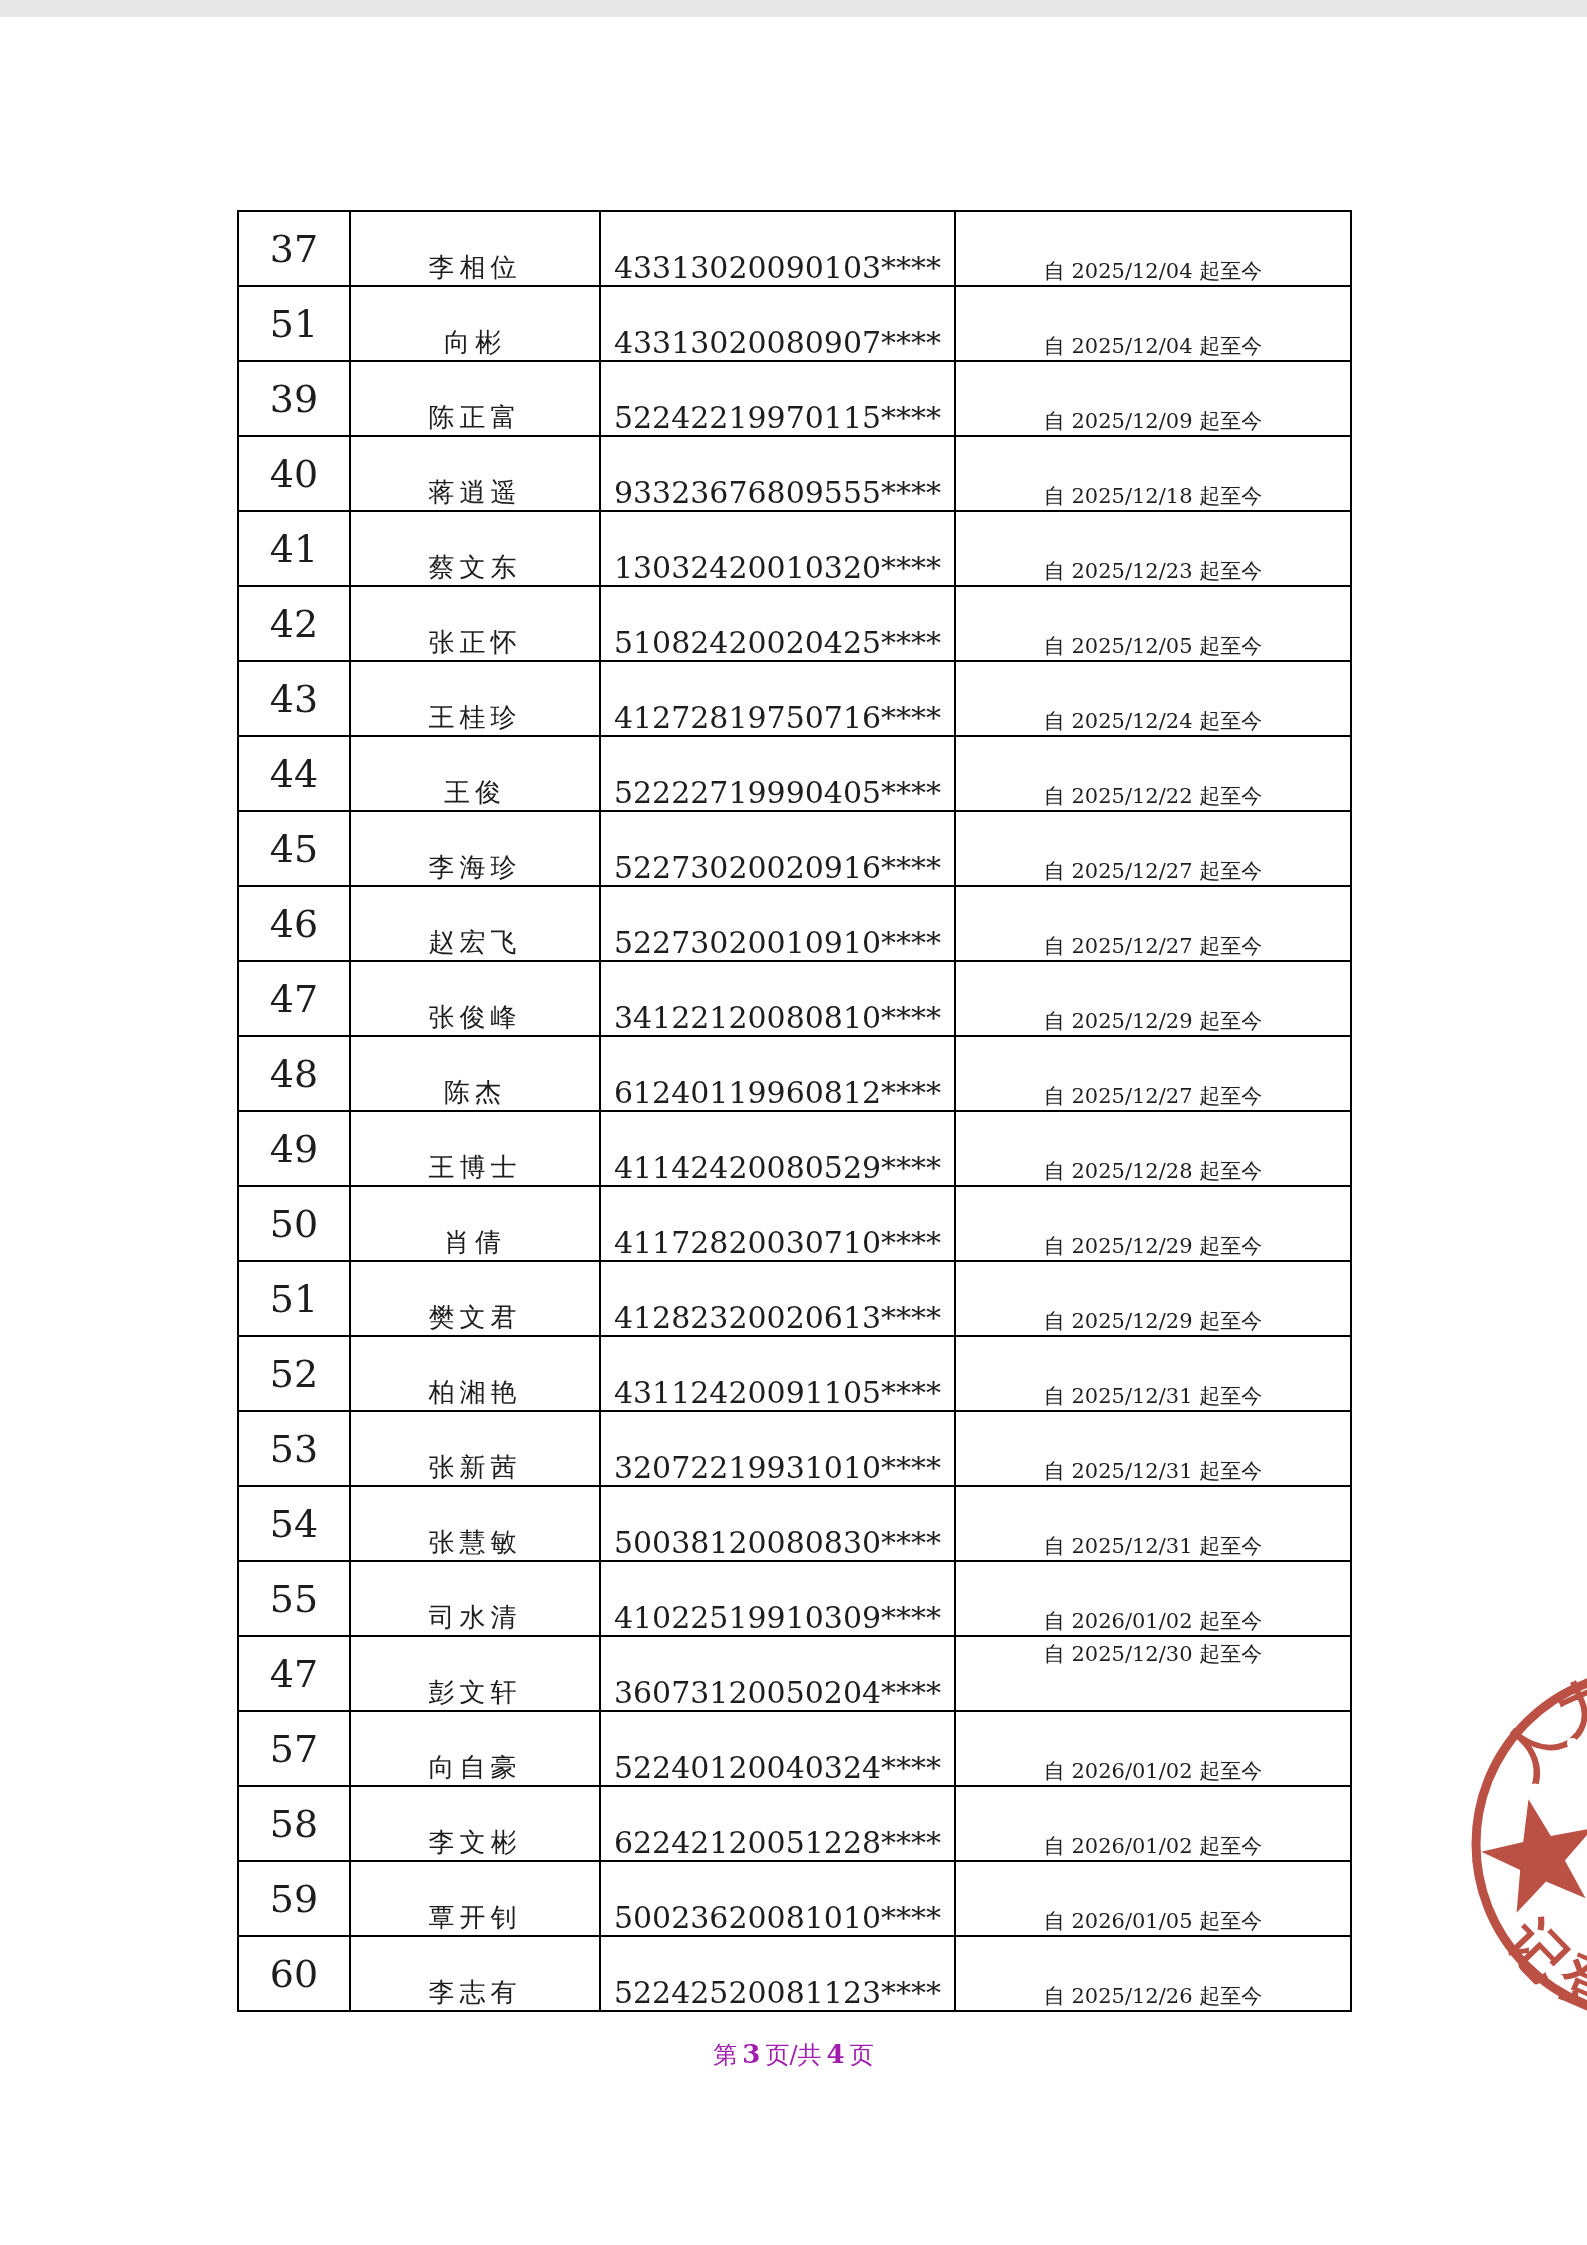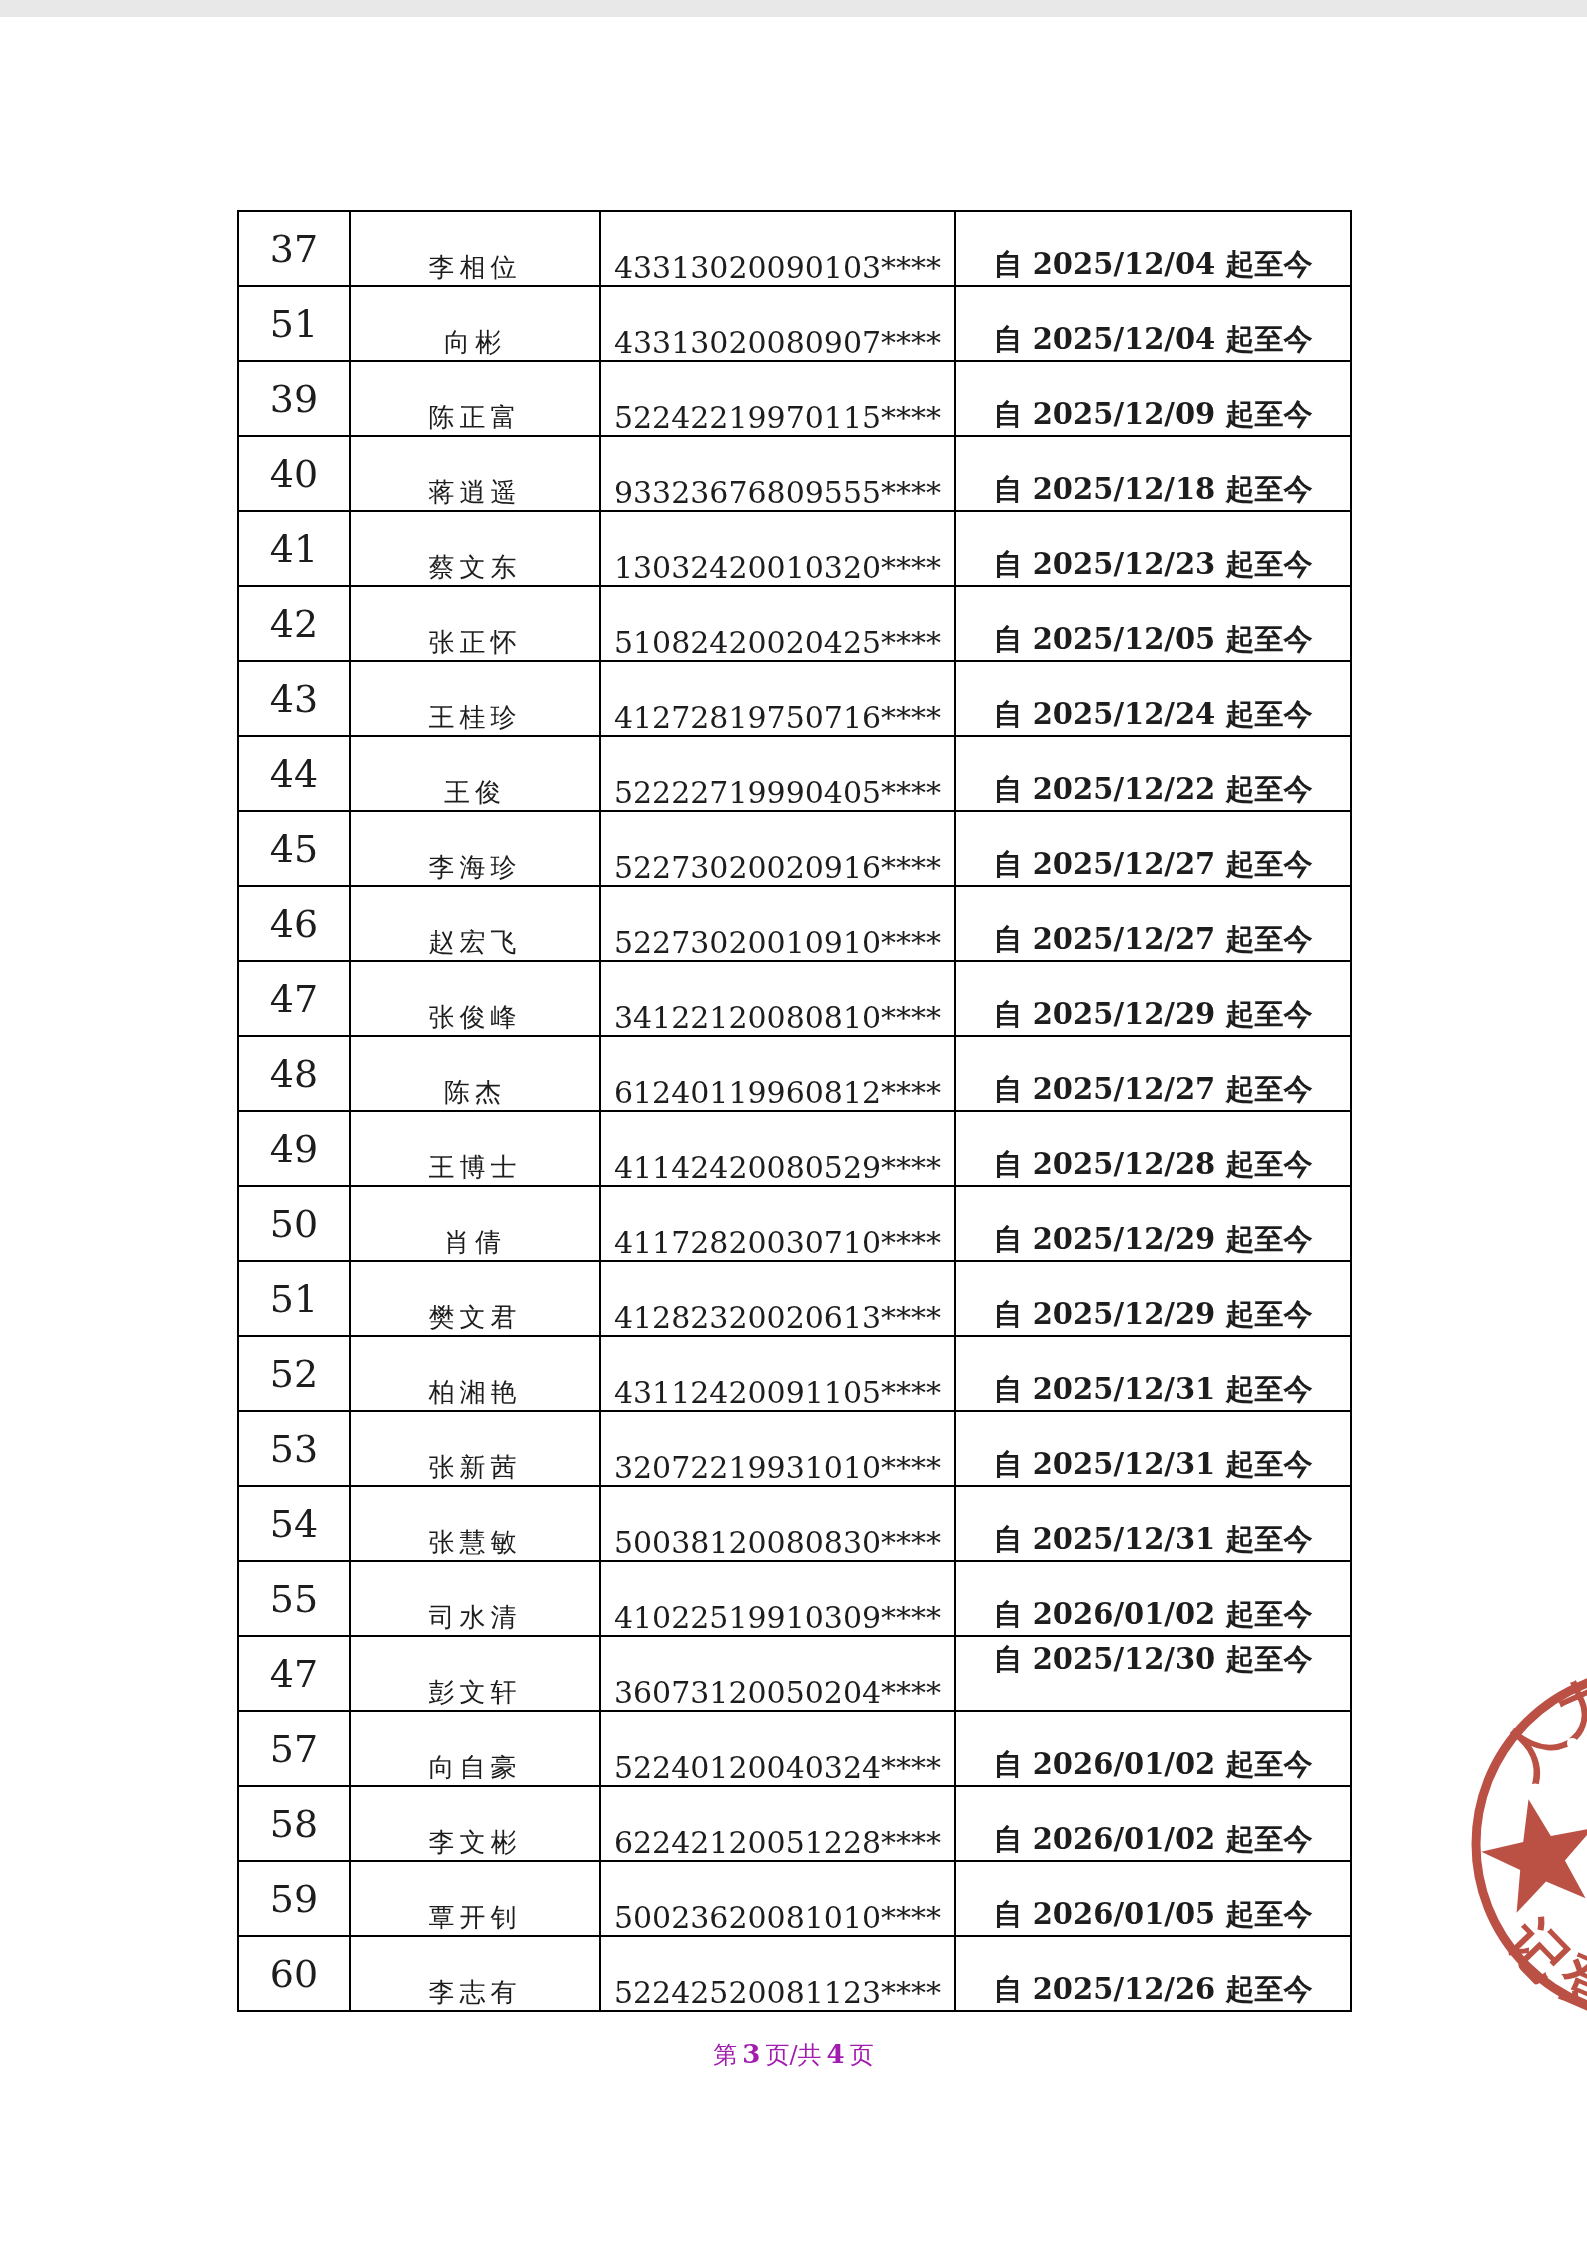--- a/index.html
+++ b/index.html
@@ -37,25 +37,24 @@
     border-radius:14px;
   }
   td.id{
     font-size:30px;
     vertical-align:bottom;
     padding-bottom:9px;
     white-space:nowrap;
     border-radius:24px;
   }
   td.period{
-    font-size:29px;
+    font-size:21px;
     vertical-align:bottom;
     padding-bottom:12px;
     white-space:nowrap;
-    font-weight:bold;
   }
   td.period.top{
     vertical-align:top;
     padding-top:3px;
     padding-bottom:17px;
   }
   .footer{
     position:absolute;left:0;top:2022px;width:100%;
     text-align:center;
     font-size:24px;

